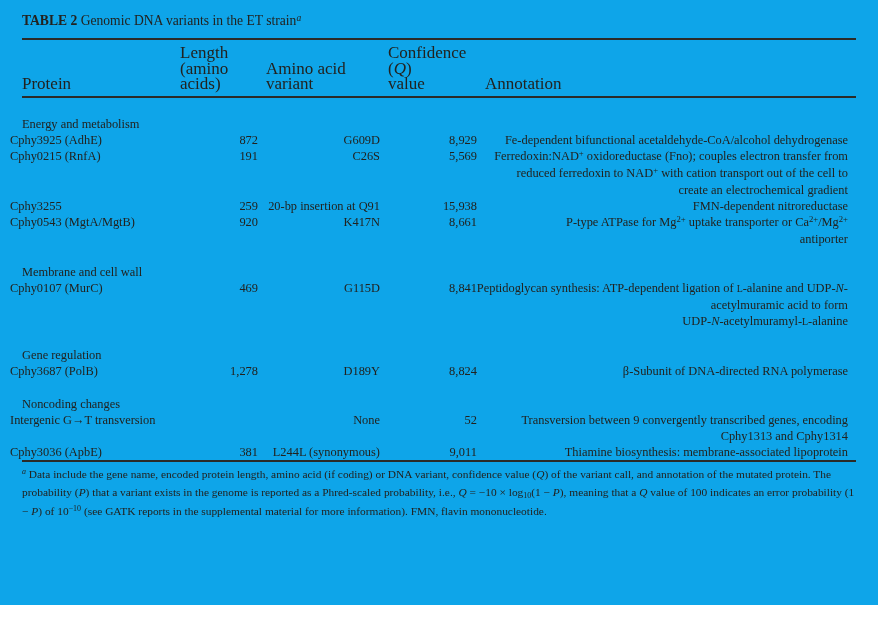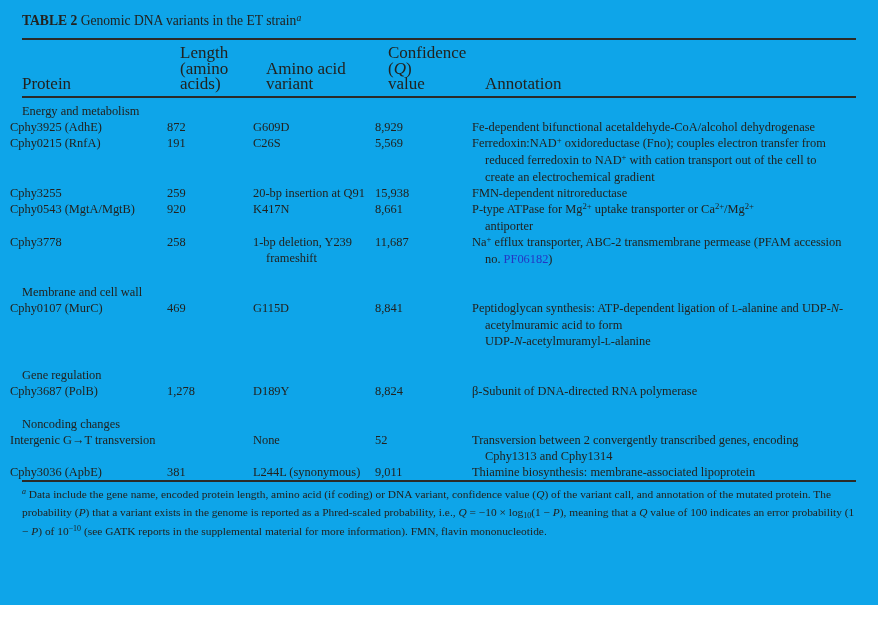--- a/index.html
+++ b/index.html
@@ -23,23 +23,23 @@
     font-weight:normal; text-align:left; vertical-align:bottom;
     font-size:17px; line-height:15.5px;
     padding:5px 8px 4px 0;
     border-bottom:2px solid #2b2b28;
   }
   table.vartable td {
     font-size:12.4px; line-height:16px;
     padding:0 8px 0 0; vertical-align:top;
   }
   tr.section-row td { padding-top:17px; }
-  tr.section-row.first td { padding-top:5px;margin-left:40px; }
+  tr.section-row.first td { padding-top:18px;margin-left:40px; }
   td.protein { padding-left:26px; text-indent:-12px; padding-right:2px; }
-  td.hang { padding-left:13px; text-indent:-13px; }
+  td.hang { padding-left:13px; text-indent:-13px;text-align:right; }
 
   .sup { font-size:0.7em; position:relative; top:-0.45em; }
   .sub { font-size:0.7em; position:relative; top:0.28em;margin-top:7px; }
   .i { font-style:italic; }
   .sc { font-size:0.8em; }
   .link { color:#2436c4; cursor:pointer; }
 
   .footnote {
     width:834px; font-size:11.4px; line-height:16.6px;
     padding:4px 0 5px 0;
@@ -98,27 +98,20 @@
           <td class="hang">15,938</td>
           <td class="hang">FMN-dependent nitroreductase</td>
         </tr>
         <tr>
           <td class="protein">Cphy0543 (MgtA/MgtB)</td>
           <td class="hang">920</td>
           <td class="hang">K417N</td>
           <td class="hang">8,661</td>
           <td class="hang"><span>P-type ATPase for Mg</span><span class="sup">2+</span><span> uptake transporter or Ca</span><span class="sup">2+</span><span>/Mg</span><span class="sup">2+</span><br><span>antiporter</span></td>
         </tr>
-        <tr>
-          <td class="protein">Cphy3778</td>
-          <td class="hang">258</td>
-          <td class="hang">1-bp deletion, Y239 frameshift</td>
-          <td class="hang">11,687</td>
-          <td class="hang"><span>Na</span><span class="sup">+</span><span> efflux transporter, ABC-2 transmembrane permease (PFAM accession no. </span><span class="link">PF06182</span><span>)</span></td>
-        </tr>
         <tr class="section-row">
           <td colspan="5">Membrane and cell wall</td>
         </tr>
         <tr>
           <td class="protein">Cphy0107 (MurC)</td>
           <td class="hang">469</td>
           <td class="hang">G115D</td>
           <td class="hang">8,841</td>
           <td class="hang"><span>Peptidoglycan synthesis: ATP-dependent ligation of </span><span class="sc">L</span><span>-alanine and UDP-</span><span class="i">N</span><span>-acetylmuramic acid to form</span><br><span>UDP-</span><span class="i">N</span><span>-acetylmuramyl-</span><span class="sc">L</span><span>-alanine</span></td>
         </tr>
@@ -133,21 +126,21 @@
           <td class="hang">β-Subunit of DNA-directed RNA polymerase</td>
         </tr>
         <tr class="section-row">
           <td colspan="5">Noncoding changes</td>
         </tr>
         <tr>
           <td class="protein">Intergenic G→T transversion</td>
           <td class="hang"></td>
           <td class="hang">None</td>
           <td class="hang">52</td>
-          <td class="hang">Transversion between 2 convergently transcribed genes, encoding Cphy1313 and Cphy1314</td>
+          <td class="hang">Transversion between 9 convergently transcribed genes, encoding Cphy1313 and Cphy1314</td>
         </tr>
         <tr>
           <td class="protein">Cphy3036 (ApbE)</td>
           <td class="hang">381</td>
           <td class="hang">L244L (synonymous)</td>
           <td class="hang">9,011</td>
           <td class="hang">Thiamine biosynthesis: membrane-associated lipoprotein</td>
         </tr>
       </tbody>
   </table>

